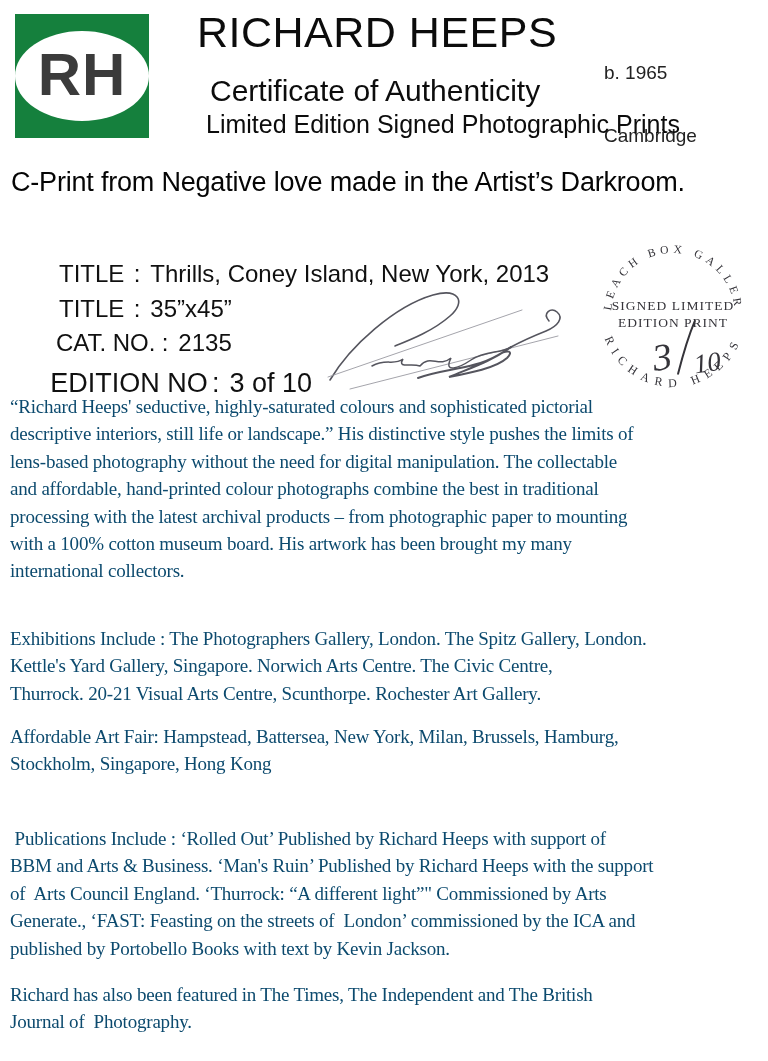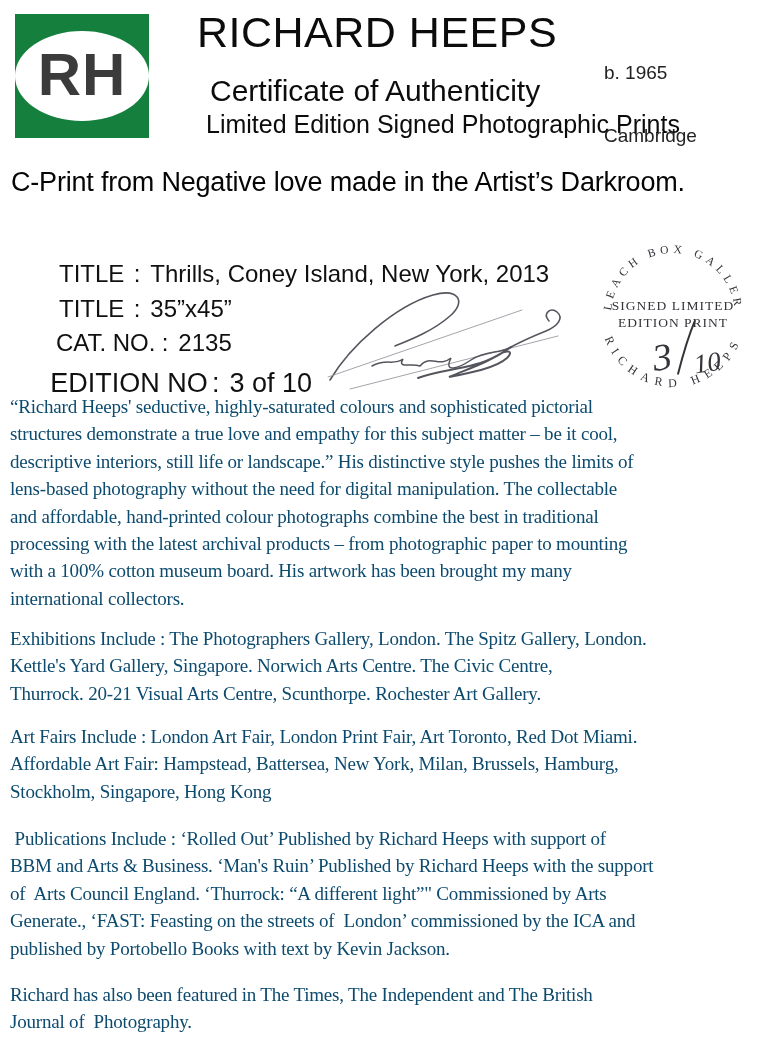--- a/index.html
+++ b/index.html
@@ -139,37 +139,35 @@
     <text class="stamp-text" x="95" y="97" text-anchor="middle" font-size="13.5" letter-spacing="1">EDITION PRINT</text>
     <g transform="rotate(-8 97 122)">
       <text class="stamp-text" x="74" y="138" font-size="38" font-style="italic">3</text>
       <path d="M 97,144 C 104,127 112,109 121,94" stroke="#35343a" stroke-width="2" fill="none" stroke-linecap="round"></path>
       <text class="stamp-text" x="114" y="146" font-size="27" font-style="italic">10</text>
     </g>
   </svg>
 
   <div class="para p-bio">
     <div class="tl">“Richard Heeps' seductive, highly-saturated colours and sophisticated pictorial</div>
-    <div class="tl">structures demonstrate a true love and empathy for this subject matter – be it cool,</div>
     <div class="tl">descriptive interiors, still life or landscape.” His distinctive style pushes the limits of</div>
     <div class="tl">lens-based photography without the need for digital manipulation. The collectable</div>
     <div class="tl">and affordable, hand-printed colour photographs combine the best in traditional</div>
     <div class="tl">processing with the latest archival products – from photographic paper to mounting</div>
     <div class="tl">with a 100% cotton museum board. His artwork has been brought my many</div>
     <div class="tl">international collectors.</div>
   </div>
 
   <div class="para p-exhibitions">
     <div class="tl">Exhibitions Include : The Photographers Gallery, London. The Spitz Gallery, London.</div>
     <div class="tl">Kettle's Yard Gallery, Singapore. Norwich Arts Centre. The Civic Centre,</div>
     <div class="tl">Thurrock. 20-21 Visual Arts Centre, Scunthorpe. Rochester Art Gallery.</div>
   </div>
 
   <div class="para p-artfairs">
-    <div class="tl">Art Fairs Include : London Art Fair, London Print Fair, Art Toronto, Red Dot Miami.</div>
     <div class="tl">Affordable Art Fair: Hampstead, Battersea, New York, Milan, Brussels, Hamburg,</div>
     <div class="tl">Stockholm, Singapore, Hong Kong</div>
   </div>
 
   <div class="para p-publications">
     <div class="tl"> Publications Include : ‘Rolled Out’ Published by Richard Heeps with support of</div>
     <div class="tl">BBM and Arts &amp; Business. ‘Man's Ruin’ Published by Richard Heeps with the support</div>
     <div class="tl">of  Arts Council England. ‘Thurrock: “A different light”" Commissioned by Arts</div>
     <div class="tl">Generate., ‘FAST: Feasting on the streets of  London’ commissioned by the ICA and</div>
     <div class="tl">published by Portobello Books with text by Kevin Jackson.</div>

